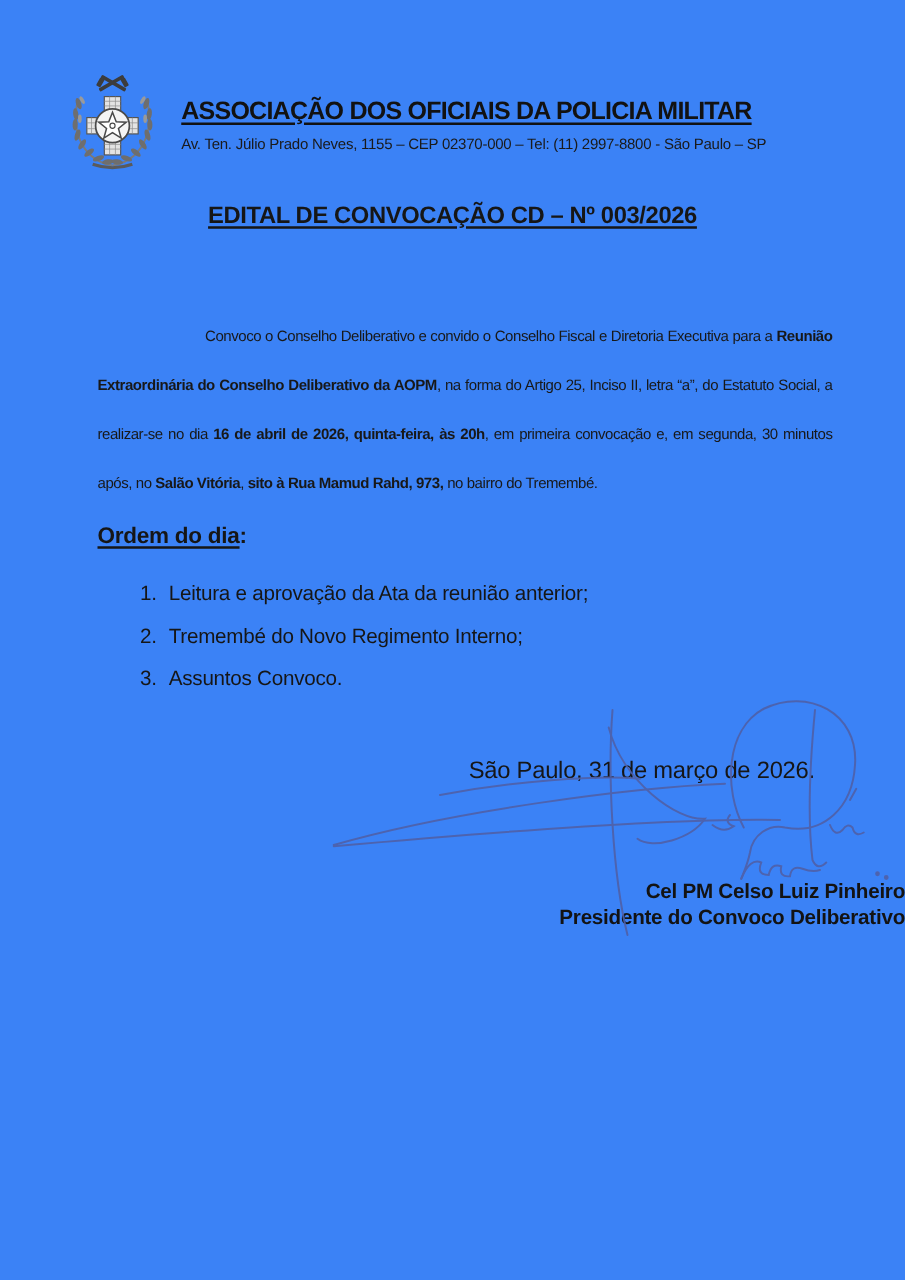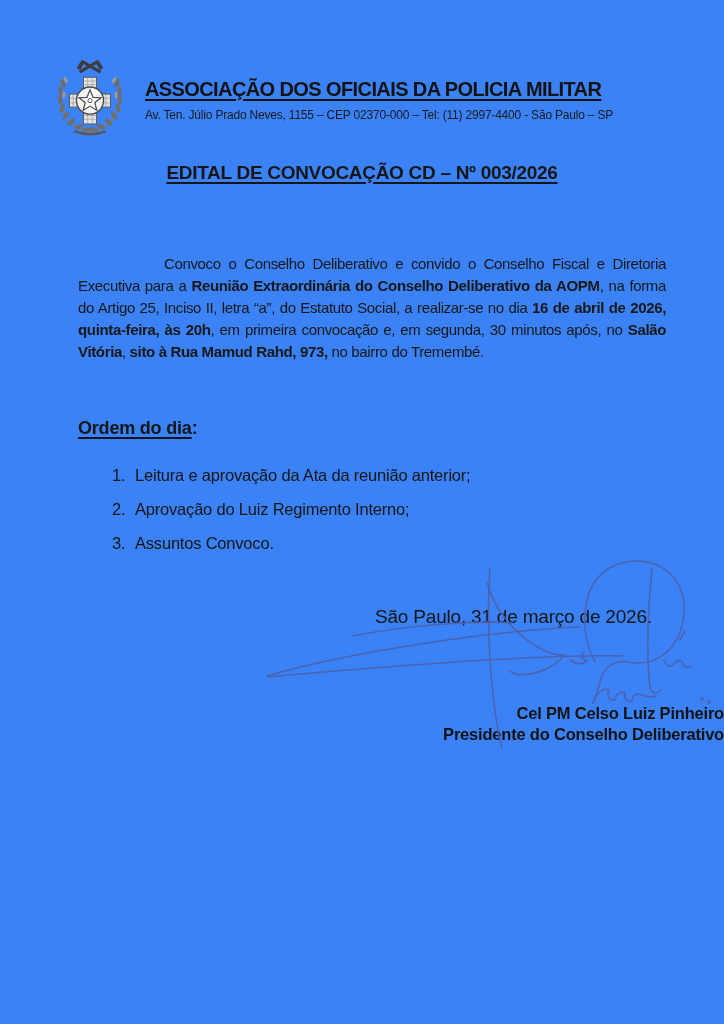--- a/index.html
+++ b/index.html
@@ -25,21 +25,21 @@
   .doc-title{
     position:absolute;left:0;right:0;top:162px;text-align:center;
     font-size:19px;font-weight:bold;letter-spacing:-0.3px;
   }
   .doc-title span{
     text-decoration:underline;text-decoration-thickness:2px;text-underline-offset:3px;
   }
   
   .body-par{
     position:absolute;left:78px;top:238px;width:588px;
-    font-size:15px;line-height:22px;letter-spacing:-0.35px;
+    font-size:12px;line-height:39px;letter-spacing:-0.35px;
     text-align:justify;text-indent:86px;color:#181818;
   }
   .b{font-weight:bold;}
   
   .agenda-heading{
     position:absolute;left:78px;top:418px;font-size:18px;font-weight:bold;letter-spacing:-0.2px;
   }
   .agenda-heading .u{
     text-decoration:underline;text-decoration-thickness:2px;text-underline-offset:3px;
   }
@@ -114,53 +114,53 @@
 
     <circle cx="45" cy="51" r="14.5" fill="#f4f4f4" stroke="#4a4a4a" stroke-width="1.5"></circle>
     <path d="M45,39.5 L48.2,47.5 L56.8,47.9 L50.1,53.3 L52.4,61.6 L45,56.9 L37.6,61.6 L39.9,53.3 L33.2,47.9 L41.8,47.5 Z" fill="#ffffff" stroke="#4a4a4a" stroke-width="1.3"></path>
     <circle cx="45" cy="51" r="2.2" fill="none" stroke="#4a4a4a" stroke-width="1"></circle>
 
     <path d="M28,84 Q45,90 62,84" fill="none" stroke="#5a5a5a" stroke-width="2.6"></path>
   </svg>
 
   <div class="header-text">
     <div class="org-name">ASSOCIAÇÃO DOS OFICIAIS DA POLICIA MILITAR</div>
-    <div class="org-address">Av. Ten. Júlio Prado Neves, 1155 – CEP 02370-000 – Tel: (11) 2997-4400 - São Paulo – SP</div>
+    <div class="org-address">Av. Ten. Júlio Prado Neves, 1155 – CEP 02370-000 – Tel: (11) 2997-8800 - São Paulo – SP</div>
   </div>
 
   <div class="doc-title">
     <span>EDITAL DE CONVOCAÇÃO CD – Nº 003/2026</span>
   </div>
 
   <p class="body-par"><span>Convoco o Conselho Deliberativo e convido o Conselho Fiscal e Diretoria Executiva para a </span><span class="b">Reunião Extraordinária do Conselho Deliberativo da AOPM</span><span>, na forma do Artigo 25, Inciso II, letra “a”, do Estatuto Social, a realizar-se no dia </span><span class="b">16 de abril de 2026, quinta-feira, às 20h</span><span>, em primeira convocação e, em segunda, 30 minutos após, no </span><span class="b">Salão Vitória</span><span>, </span><span class="b">sito à Rua Mamud Rahd, 973,</span><span> no bairro do Tremembé.</span></p>
 
   <div class="agenda-heading">
     <span class="u">Ordem do dia</span><span>:</span>
   </div>
 
   <div class="agenda-list">
     <div class="agenda-item">
       <span class="agenda-num">1.</span>
       <span>Leitura e aprovação da Ata da reunião anterior;</span>
     </div>
     <div class="agenda-item">
       <span class="agenda-num">2.</span>
-      <span>Aprovação do Luiz Regimento Interno;</span>
+      <span>Tremembé do Novo Regimento Interno;</span>
     </div>
     <div class="agenda-item">
       <span class="agenda-num">3.</span>
       <span>Assuntos Convoco.</span>
     </div>
   </div>
 
   <div class="dateline">São Paulo, 31 de março de 2026.</div>
 
   <div class="signer">
     <div>Cel PM Celso Luiz Pinheiro</div>
-    <div>Presidente do Conselho Deliberativo</div>
+    <div>Presidente do Convoco Deliberativo</div>
   </div>
 
   <svg class="signature-svg" viewBox="0 0 470 215" aria-hidden="true">
     <g fill="none" stroke="#4f60a8" stroke-width="1.6" stroke-linecap="round" opacity="0.9">
 
       <path d="M102,86 C160,75 228,70 262,73"></path>
       <path d="M17,126 C110,99 255,80 330,77"></path>
       <path d="M17,127 C140,116 292,104 374,106"></path>
 
       <path d="M240,18 C236,70 240,150 252,198"></path>

